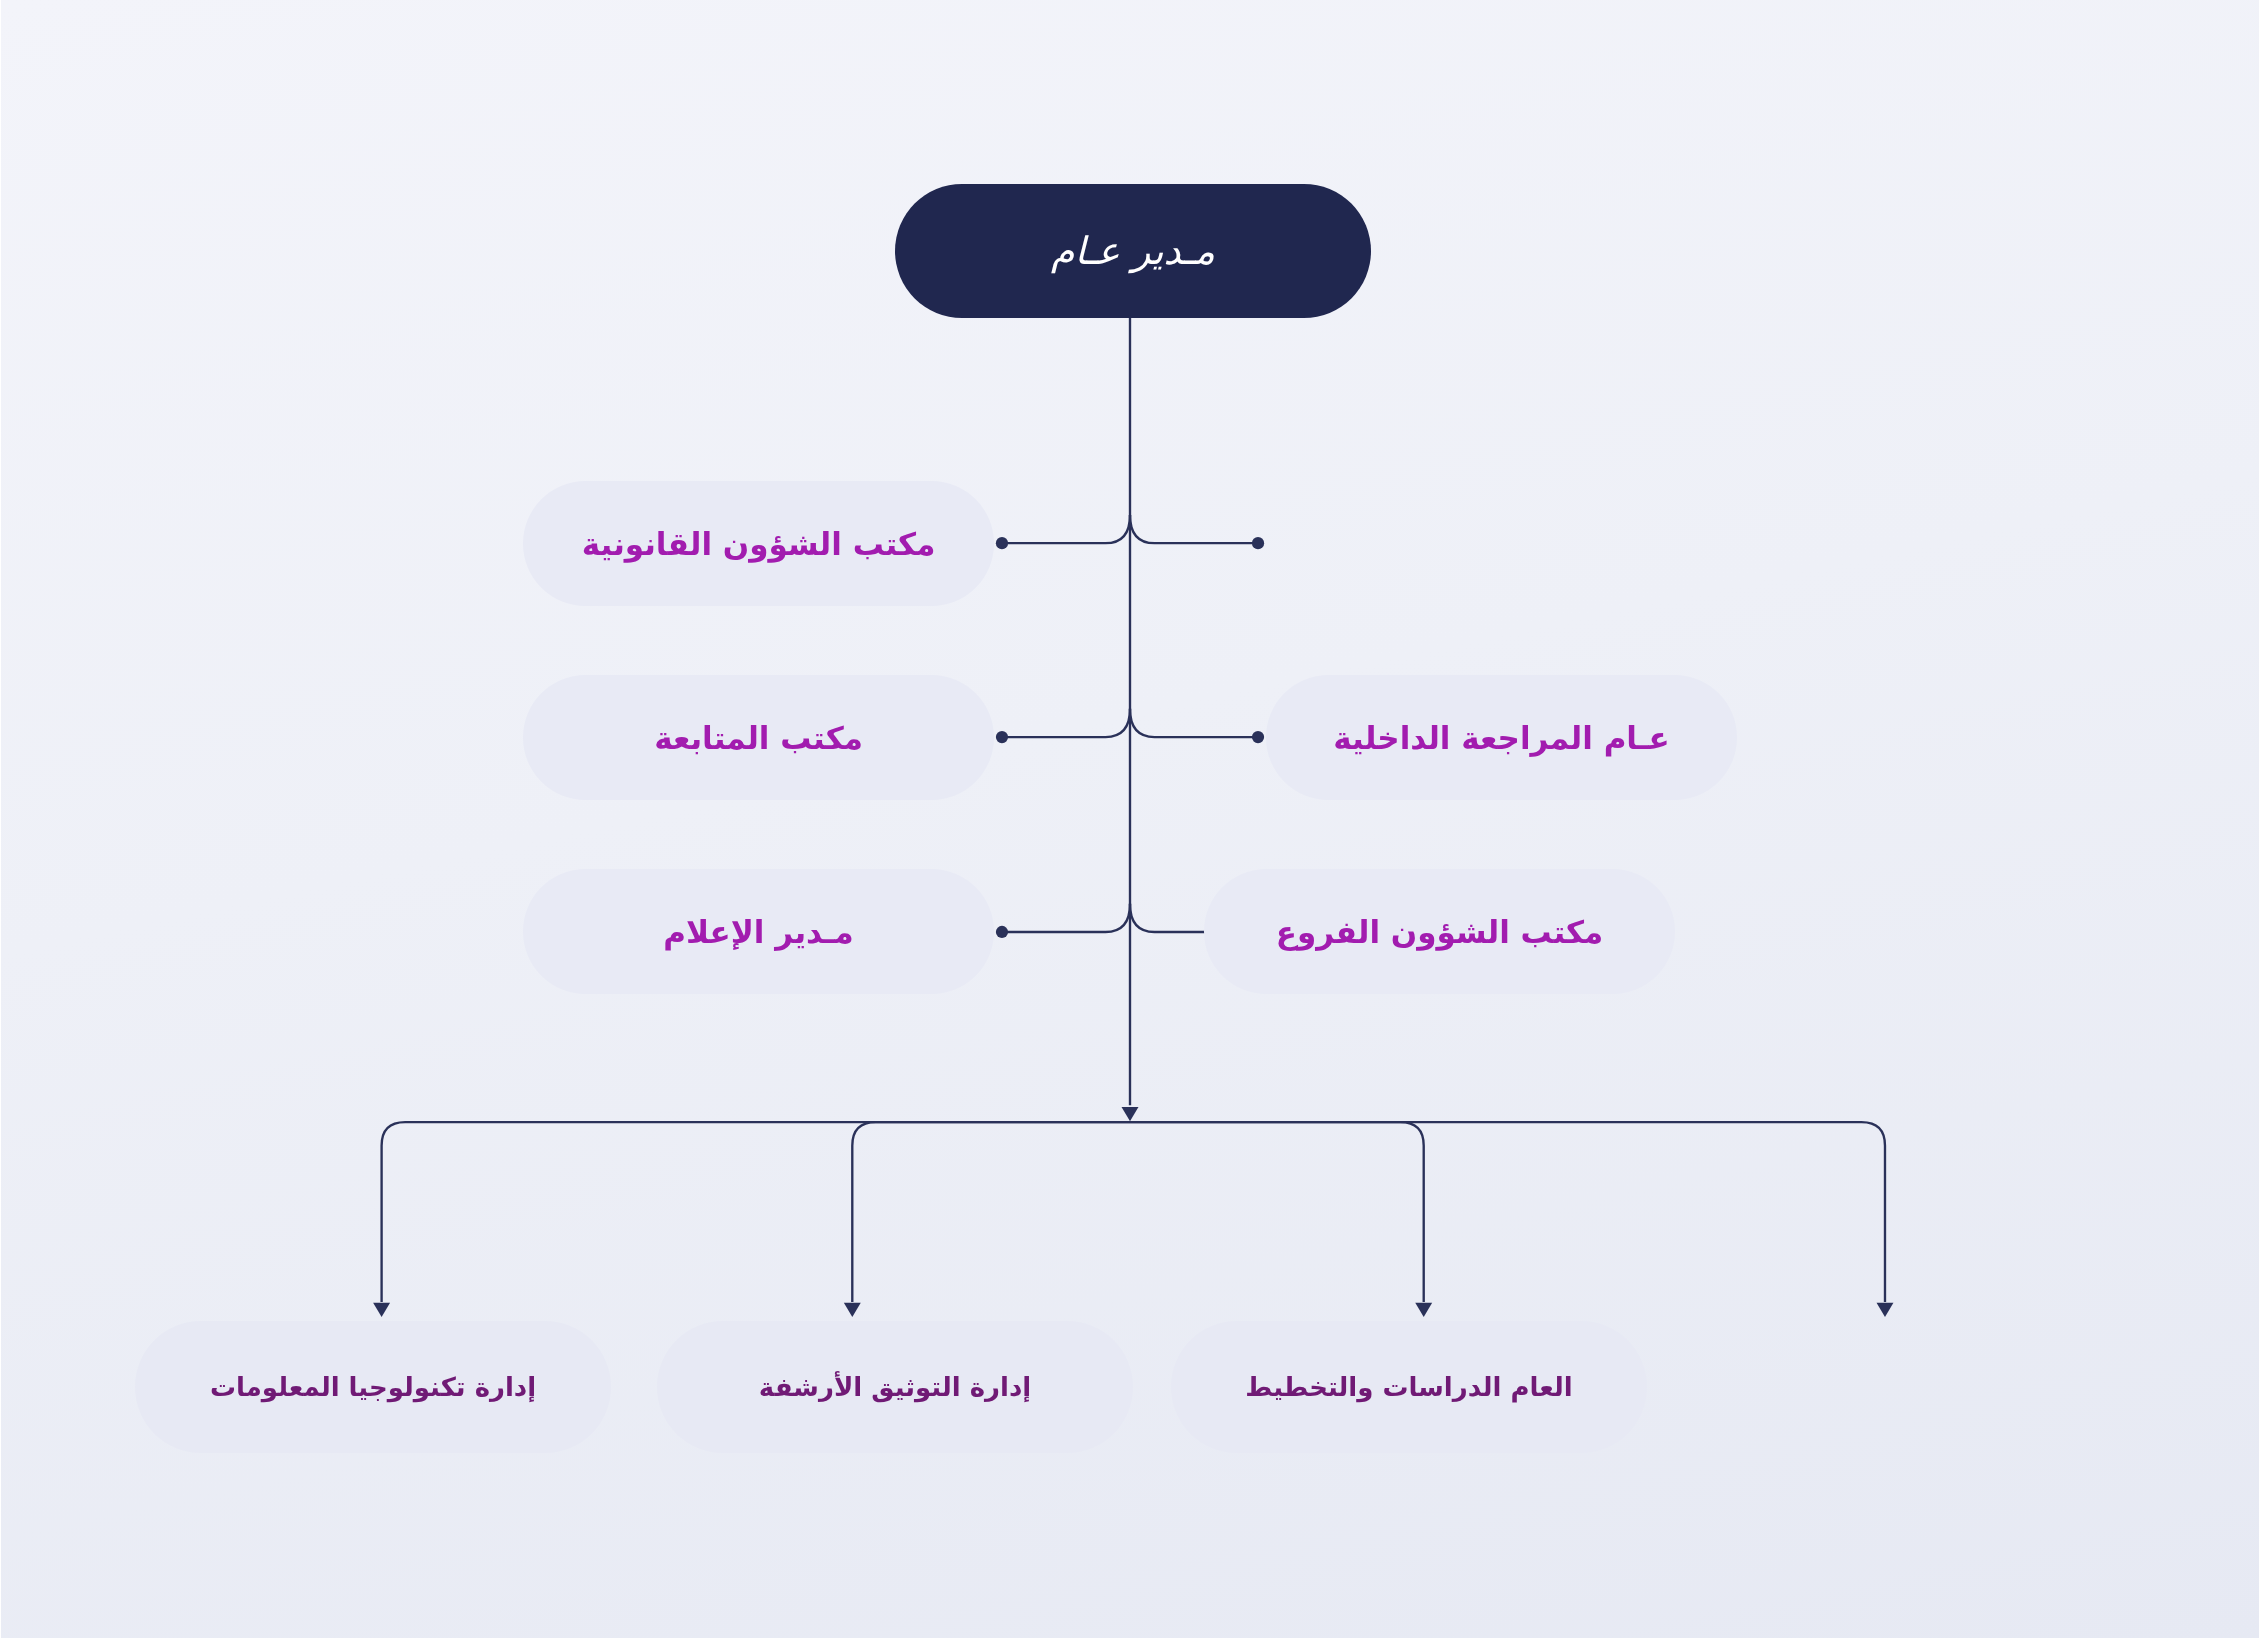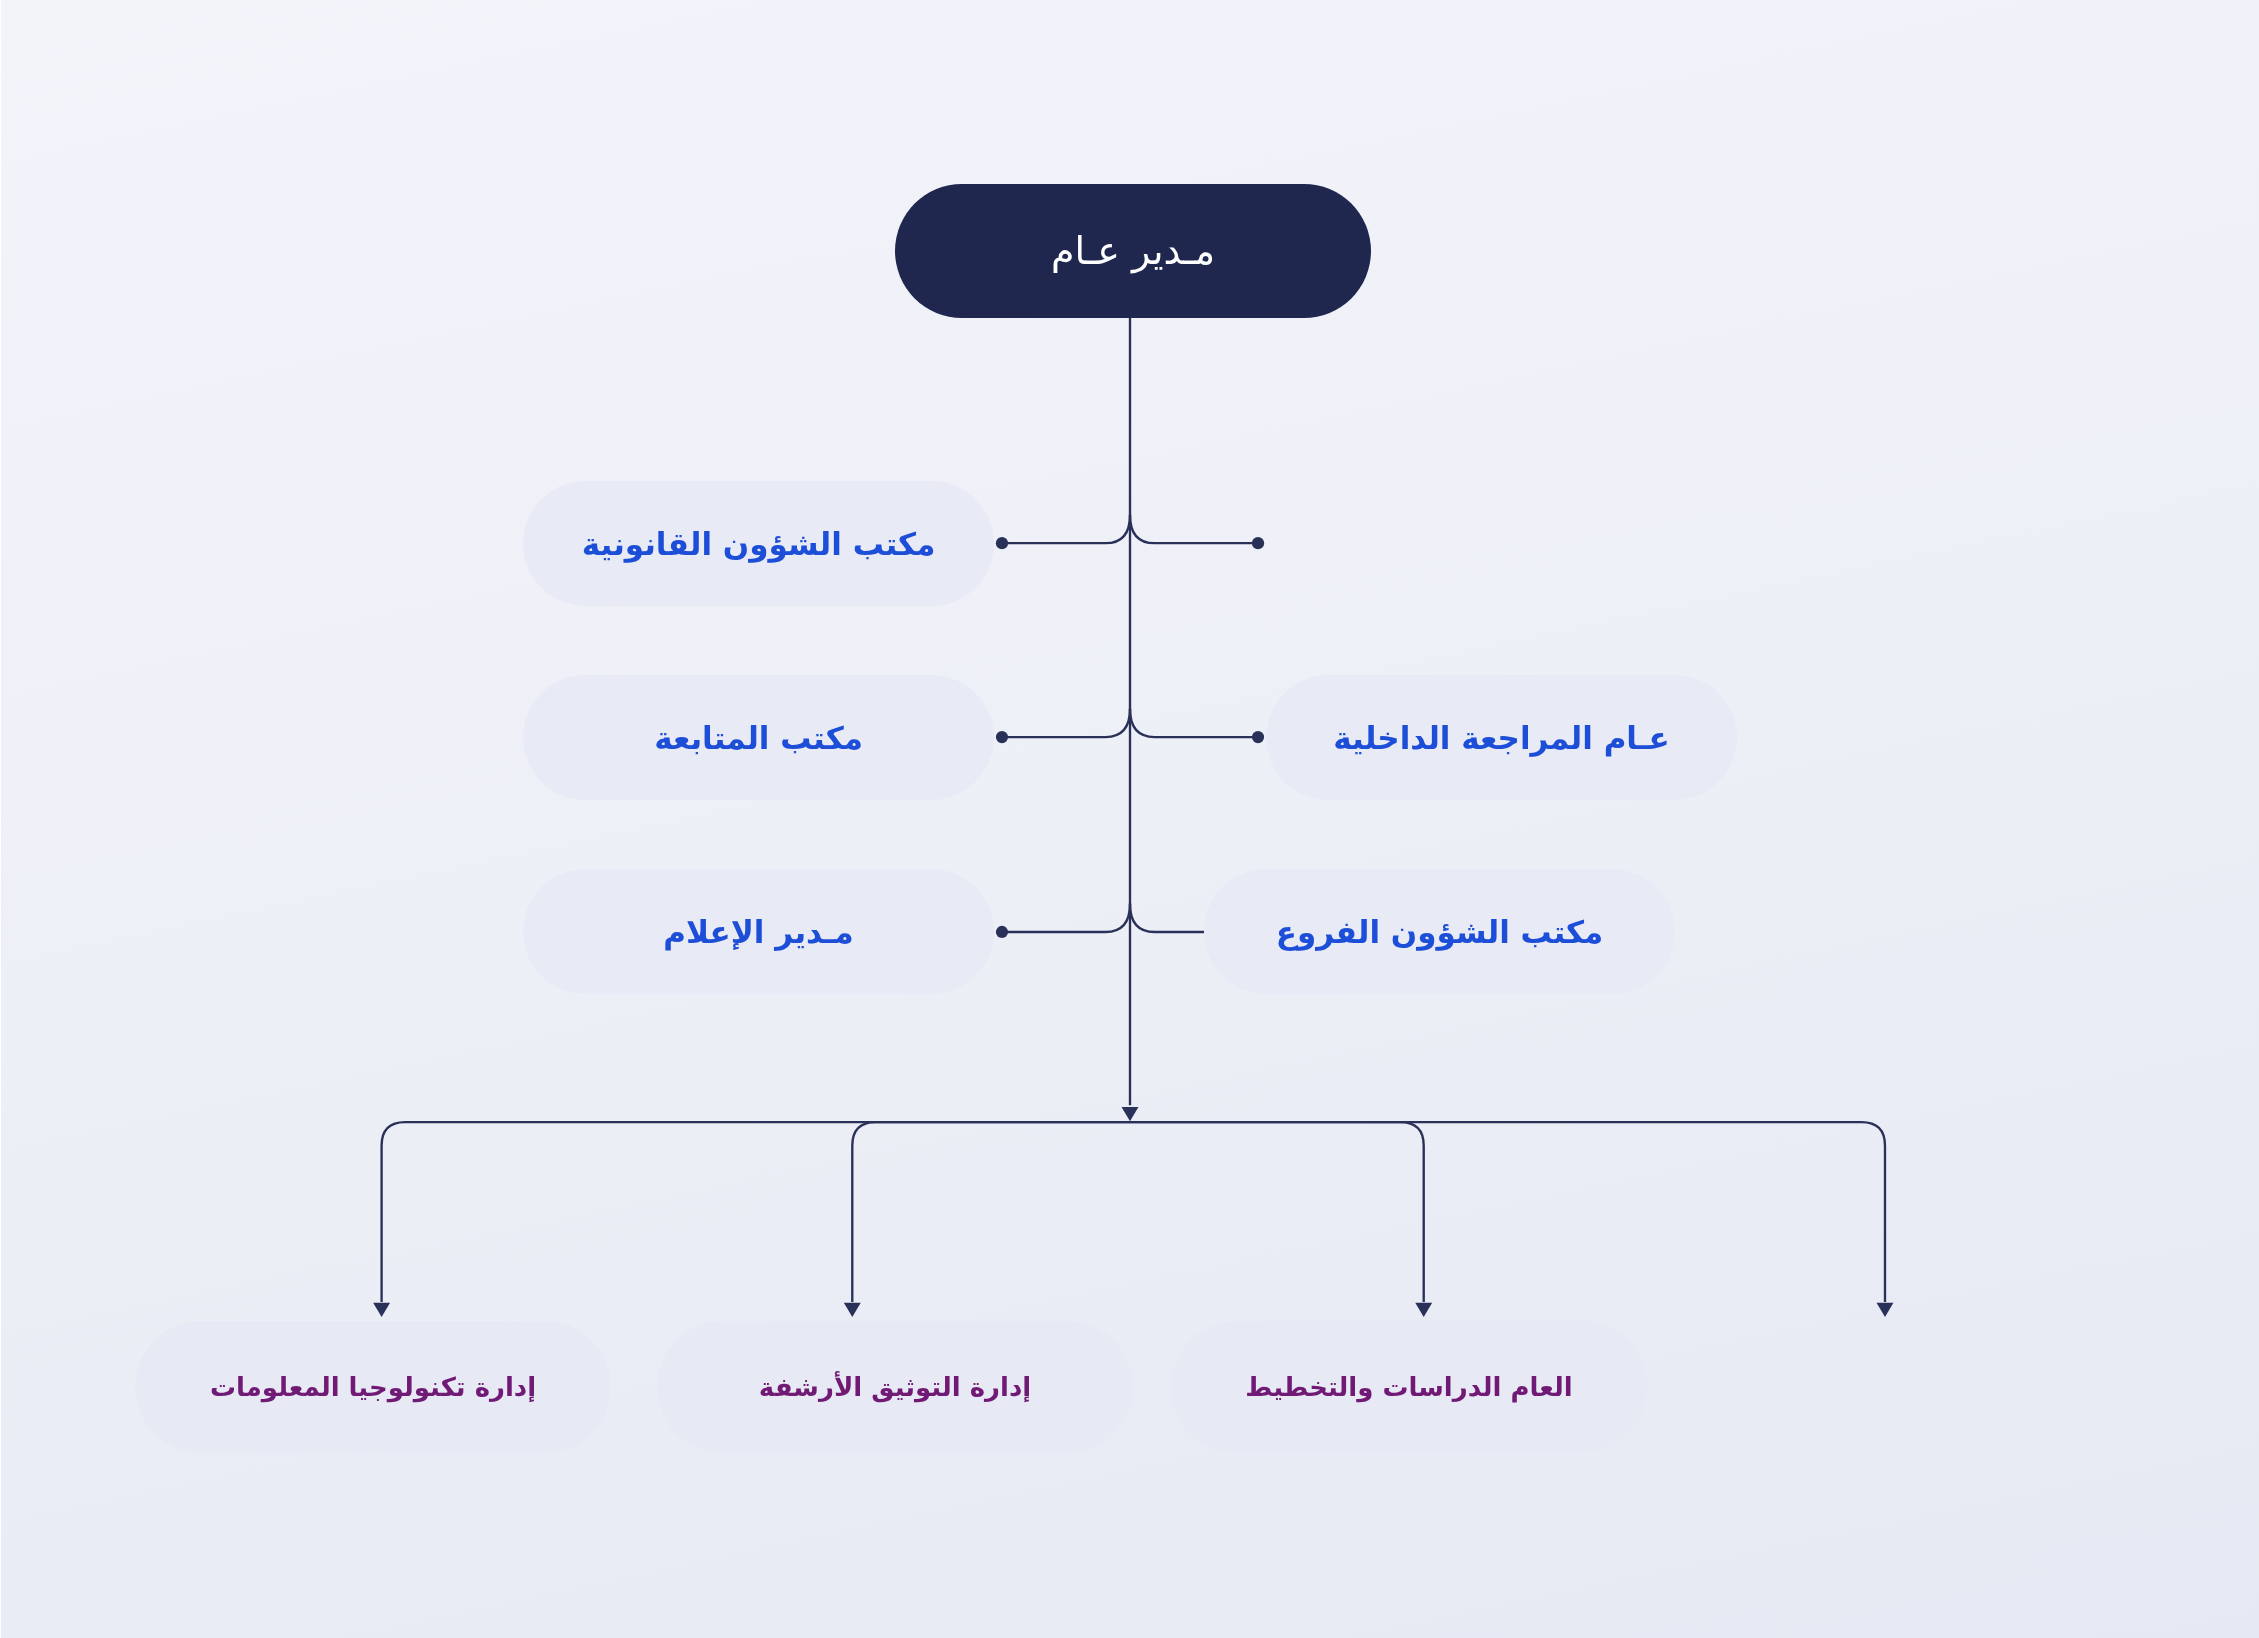--- a/index.html
+++ b/index.html
@@ -33,26 +33,27 @@
   }
   .node.root {
     left: 895px; top: 184px;
     width: 476px; height: 134px;
     background: #20274f;
     border-radius: 67px;
     color: #ffffff;
     font-size: 38px;
     font-weight: 500;
     letter-spacing: 0.9px;
+    font-style: italic;
   }
   .node.office {
     width: 471px; height: 125px;
     background: #e8eaf5;
     border-radius: 63px;
-    color: #1d4ed8;
+    color: #a21caf;
     font-size: 31px;
     font-weight: 700;
     text-align: right;
   }
   .node.dept {
     width: 476px; height: 132px;
     background: #e7e9f4;
     border-radius: 66px;
     color: #701a75;
     font-size: 26px;

